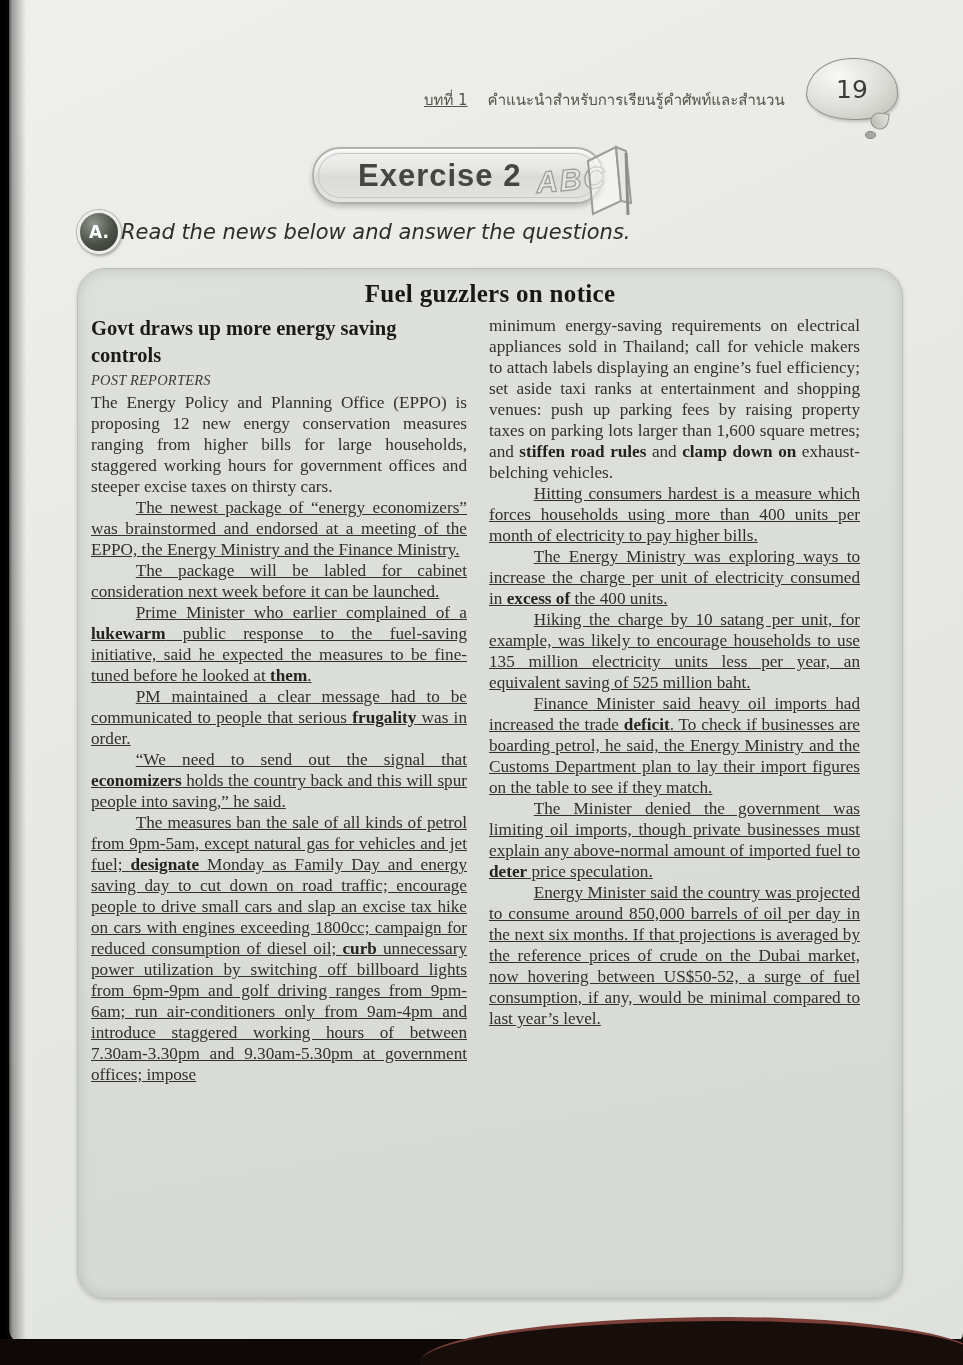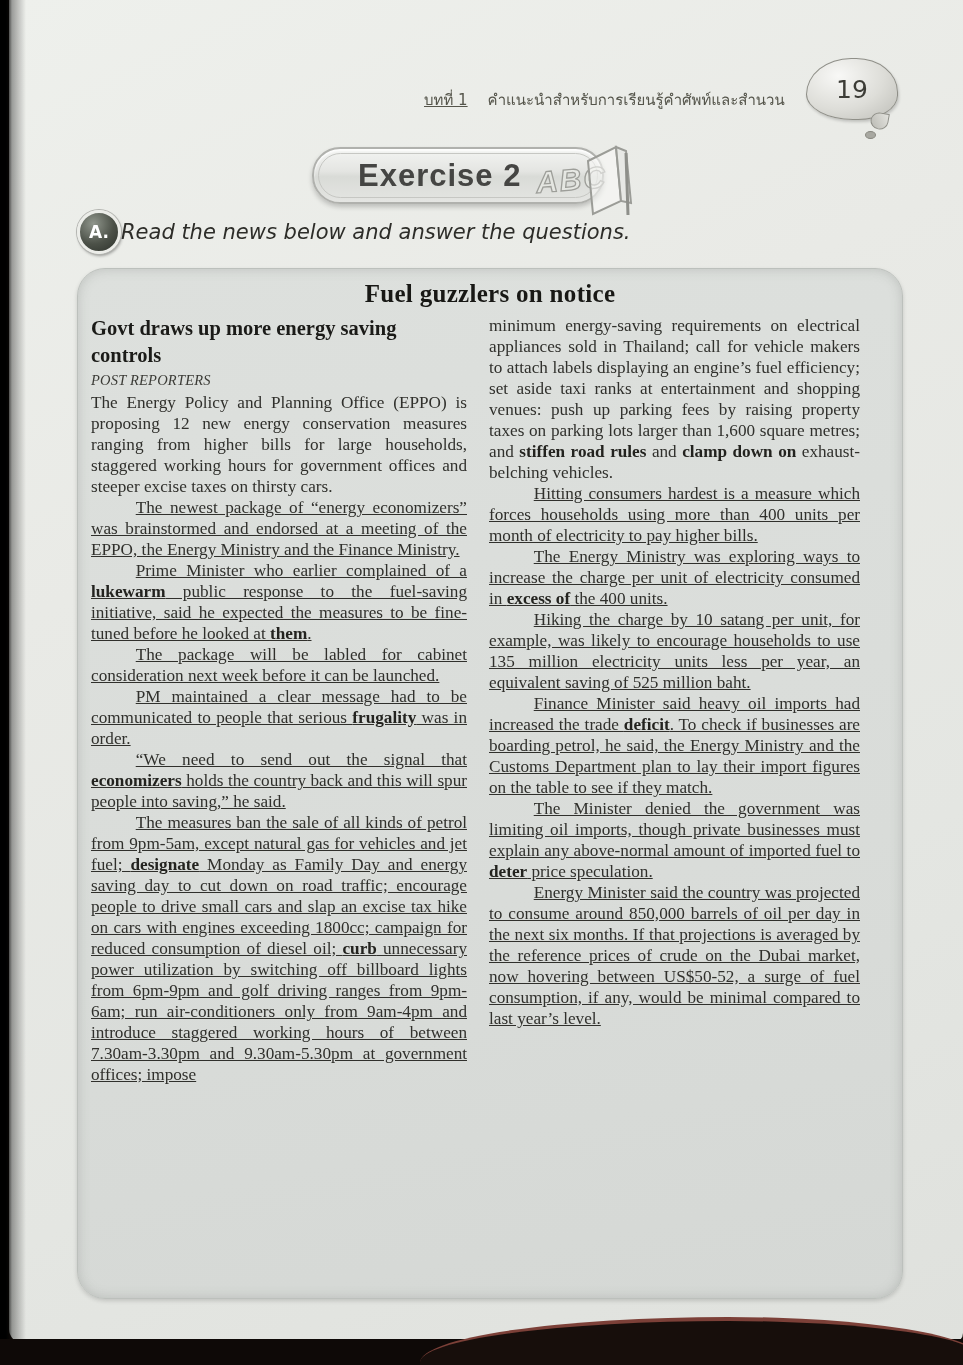--- a/index.html
+++ b/index.html
@@ -170,22 +170,22 @@
 
   <div class="article-box">
     <div class="article-title">Fuel guzzlers on notice</div>
     <div class="columns">
       <div class="col left">
         <div class="headline">Govt draws up more energy saving controls</div>
         <div class="byline">POST REPORTERS</div>
         <div>
             <p>The Energy Policy and Planning Office (EPPO) is proposing 12 new energy conservation measures ranging from higher bills for large households, staggered working hours for government offices and steeper excise taxes on thirsty cars.</p>
             <p class="indent">The newest package of “energy economizers” was brainstormed and endorsed at a meeting of the EPPO, the Energy Ministry and the Finance Ministry.</p>
+            <p class="indent">The package will be labled for cabinet consideration next week before it can be launched.</p>
             <p class="indent">Prime Minister who earlier complained of a <b>lukewarm</b> public response to the fuel-saving initiative, said he expected the measures to be fine-tuned before he looked at <b>them</b>.</p>
-            <p class="indent">The package will be labled for cabinet consideration next week before it can be launched.</p>
             <p class="indent">PM maintained a clear message had to be communicated to people that serious <b>frugality</b> was in order.</p>
             <p class="indent">“We need to send out the signal that <b>economizers</b> holds the country back and this will spur people into saving,” he said.</p>
             <p class="indent">The measures ban the sale of all kinds of petrol from 9pm-5am, except natural gas for vehicles and jet fuel; <b>designate</b> Monday as Family Day and energy saving day to cut down on road traffic; encourage people to drive small cars and slap an excise tax hike on cars with engines exceeding 1800cc; campaign for reduced consumption of diesel oil; <b>curb</b> unnecessary power utilization by switching off billboard lights from 6pm-9pm and golf driving ranges from 9pm-6am; run air-conditioners only from 9am-4pm and introduce staggered working hours of between 7.30am-3.30pm and 9.30am-5.30pm at government offices; impose</p>
           </div>
       </div>
       <div class="col right">
         <div>
             <p>minimum energy-saving requirements on electrical appliances sold in Thailand; call for vehicle makers to attach labels displaying an engine’s fuel efficiency; set aside taxi ranks at entertainment and shopping venues: push up parking fees by raising property taxes on parking lots larger than 1,600 square metres; and <b>stiffen road rules</b> and <b>clamp down on</b> exhaust-belching vehicles.</p>
             <p class="indent">Hitting consumers hardest is a measure which forces households using more than 400 units per month of electricity to pay higher bills.</p>
             <p class="indent">The Energy Ministry was exploring ways to increase the charge per unit of electricity consumed in <b>excess of</b> the 400 units.</p>

